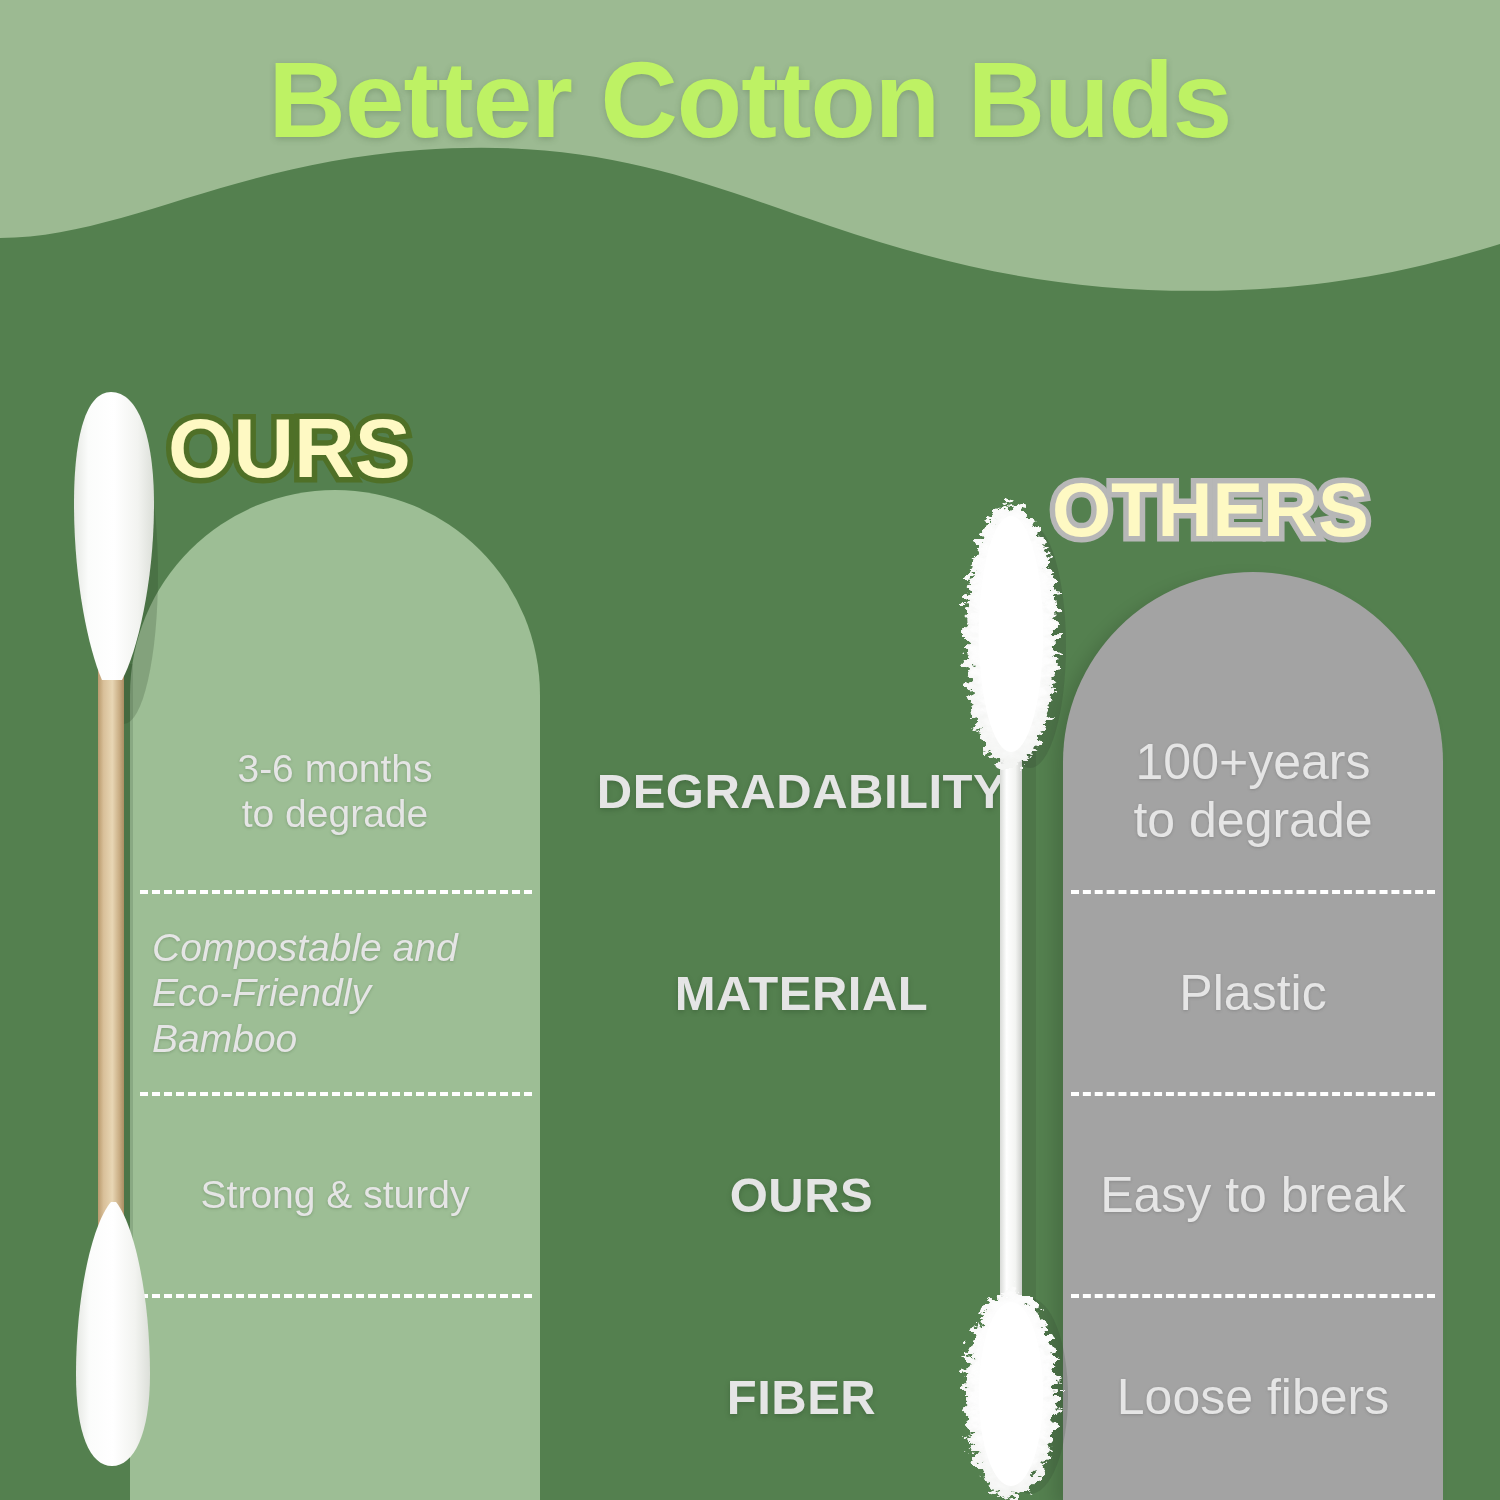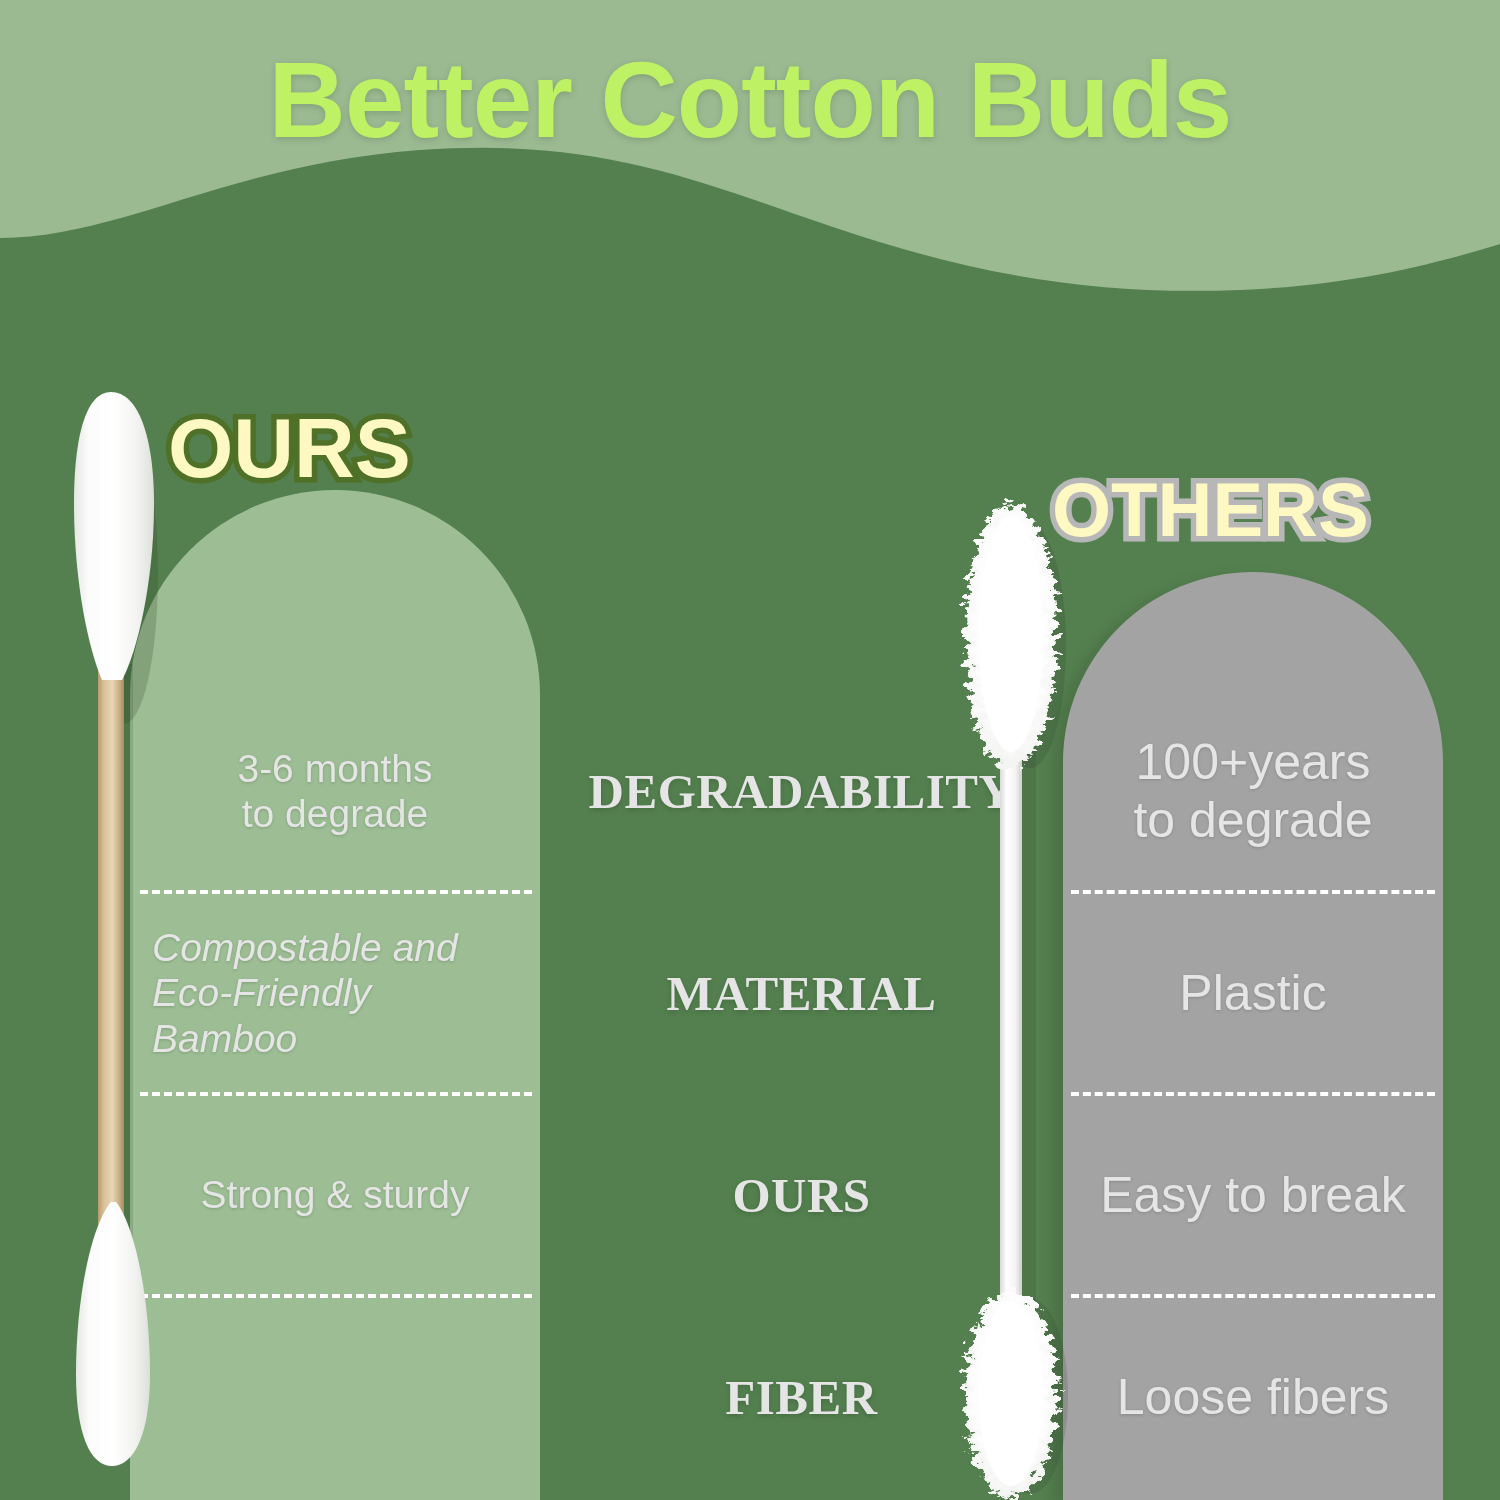--- a/index.html
+++ b/index.html
@@ -137,21 +137,20 @@
 
   .cell-label {
     left: 540px;
     width: 523px;
     justify-content: center;
     text-align: center;
     font-size: 49px;
     font-weight: bold;
     letter-spacing: 0.5px;
     text-shadow: 0 2px 5px rgba(40,70,38,0.35);
-    font-family: Liberation Serif, serif;
   }
 
   .cell-others {
     left: 1063px;
     width: 380px;
     justify-content: center;
     text-align: center;
     padding: 0 14px;
     font-size: 50px;
     line-height: 1.16;

